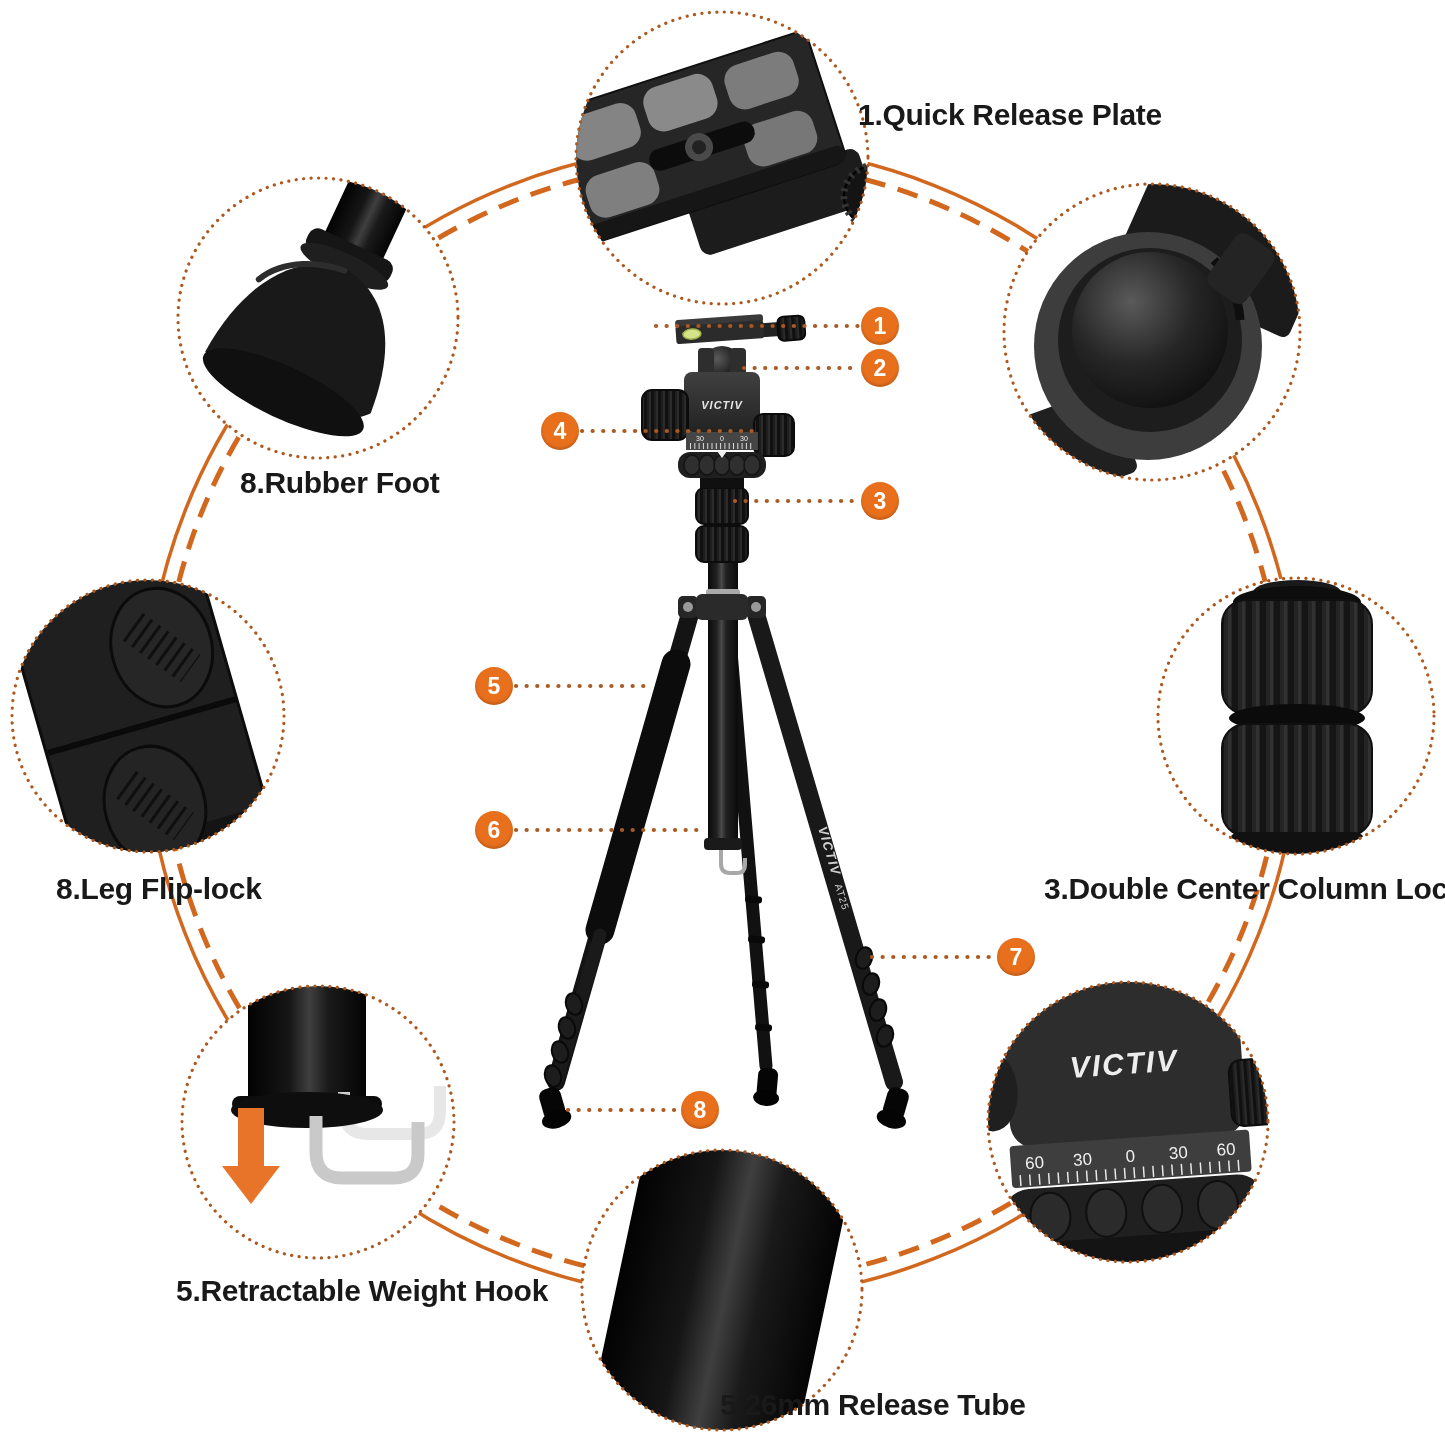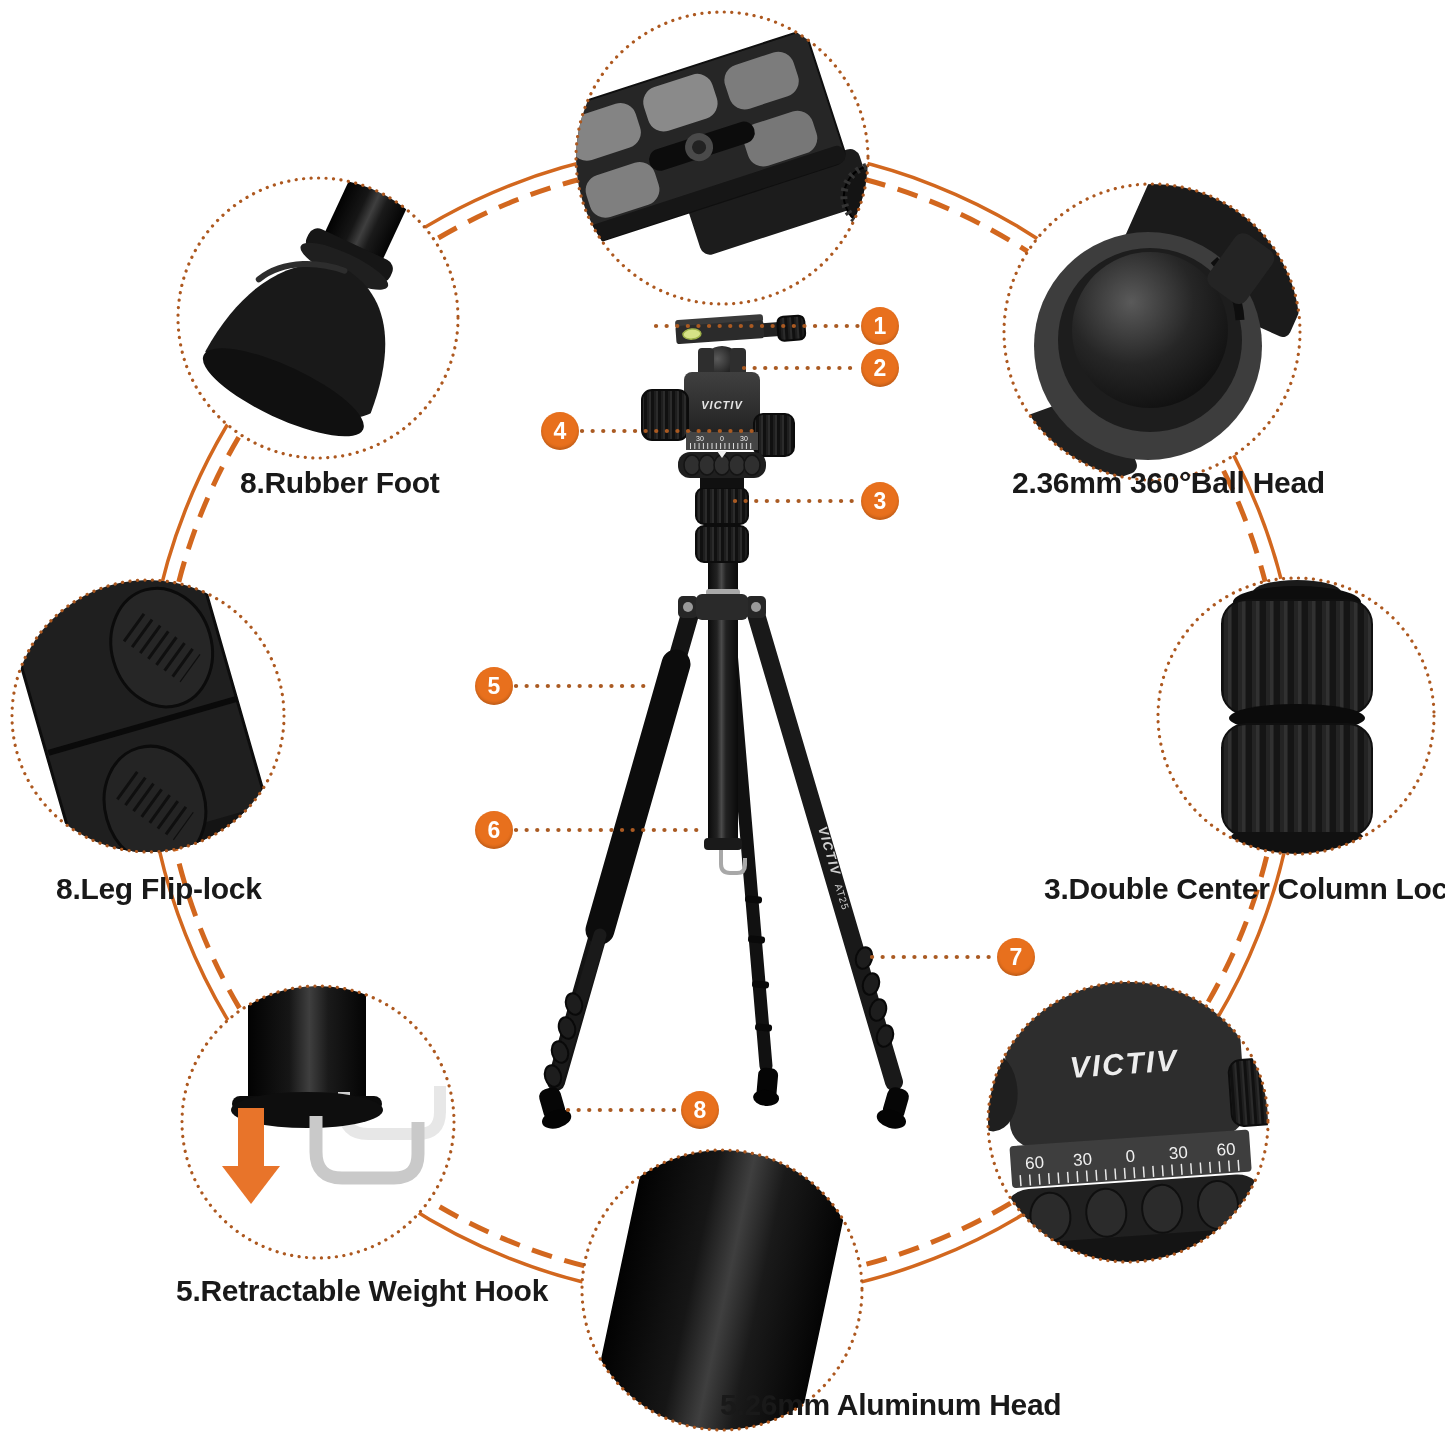--- a/index.html
+++ b/index.html
@@ -344,20 +344,20 @@
 <div class="badge" style="left:475px;top:811px">
       <span>6</span>
     </div>
 <div class="badge" style="left:997px;top:938px">
       <span>7</span>
     </div>
 <div class="badge" style="left:681px;top:1091px">
       <span>8</span>
     </div>
 
-<div class="label" style="left:1012px;top:464px">2.36mm 360°Ball Head</div>
+<div class="label" style="left:858px;top:96px">1.Quick Release Plate</div>
 <div class="label" style="left:1044px;top:870px">3.Double Center Column Locks</div>
-<div class="label" style="left:720px;top:1386px">5.26mm Aluminum Head</div>
+<div class="label" style="left:720px;top:1386px">5.26mm Release Tube</div>
 <div class="label" style="left:176px;top:1272px">5.Retractable Weight Hook</div>
 <div class="label" style="left:56px;top:870px">8.Leg Flip-lock</div>
 <div class="label" style="left:240px;top:464px">8.Rubber Foot</div>
 
 </div>
 
 </body></html>

